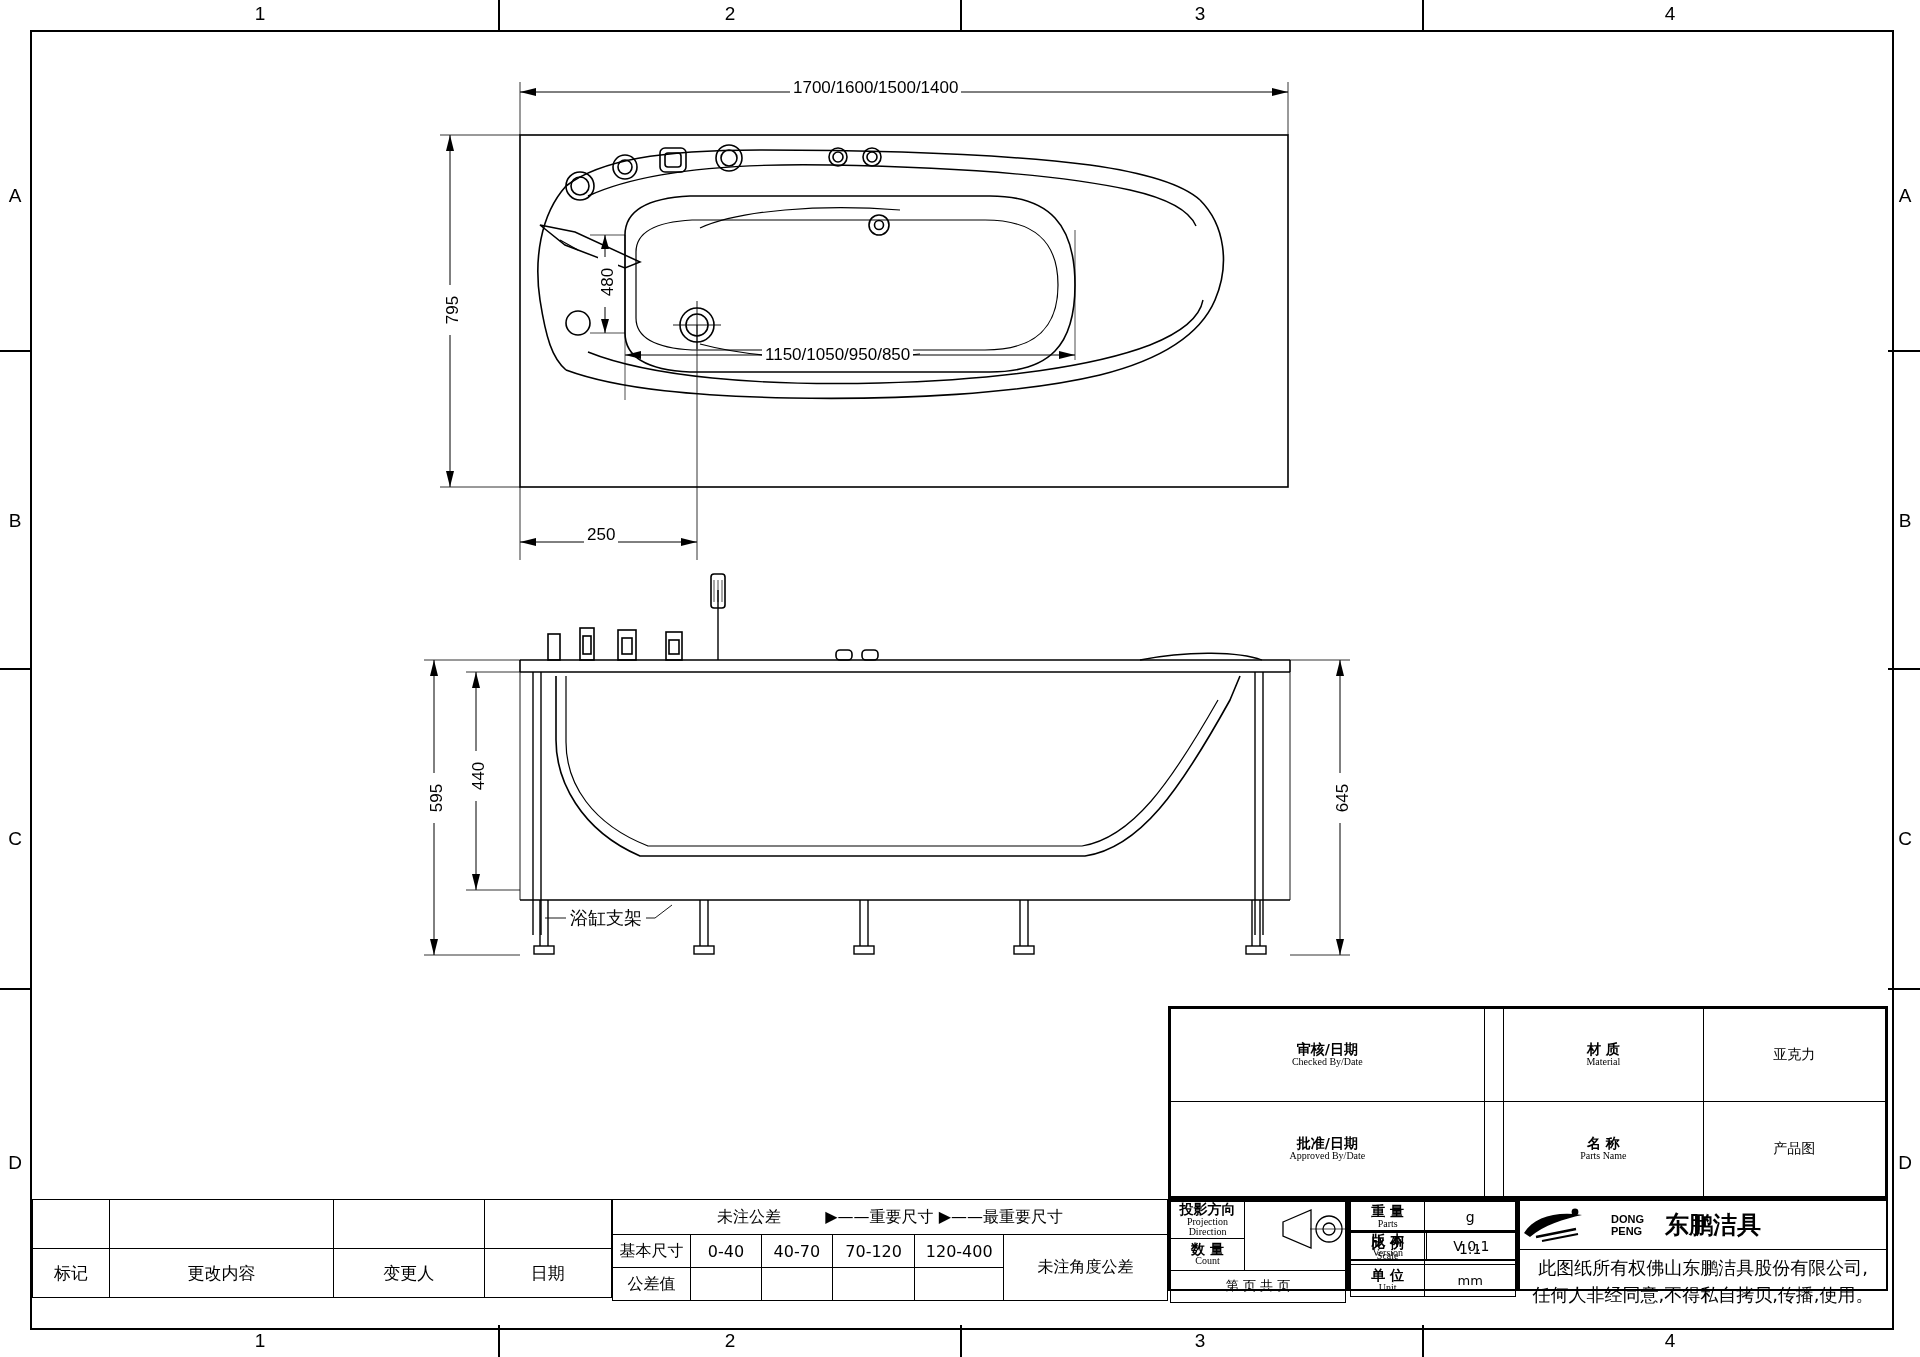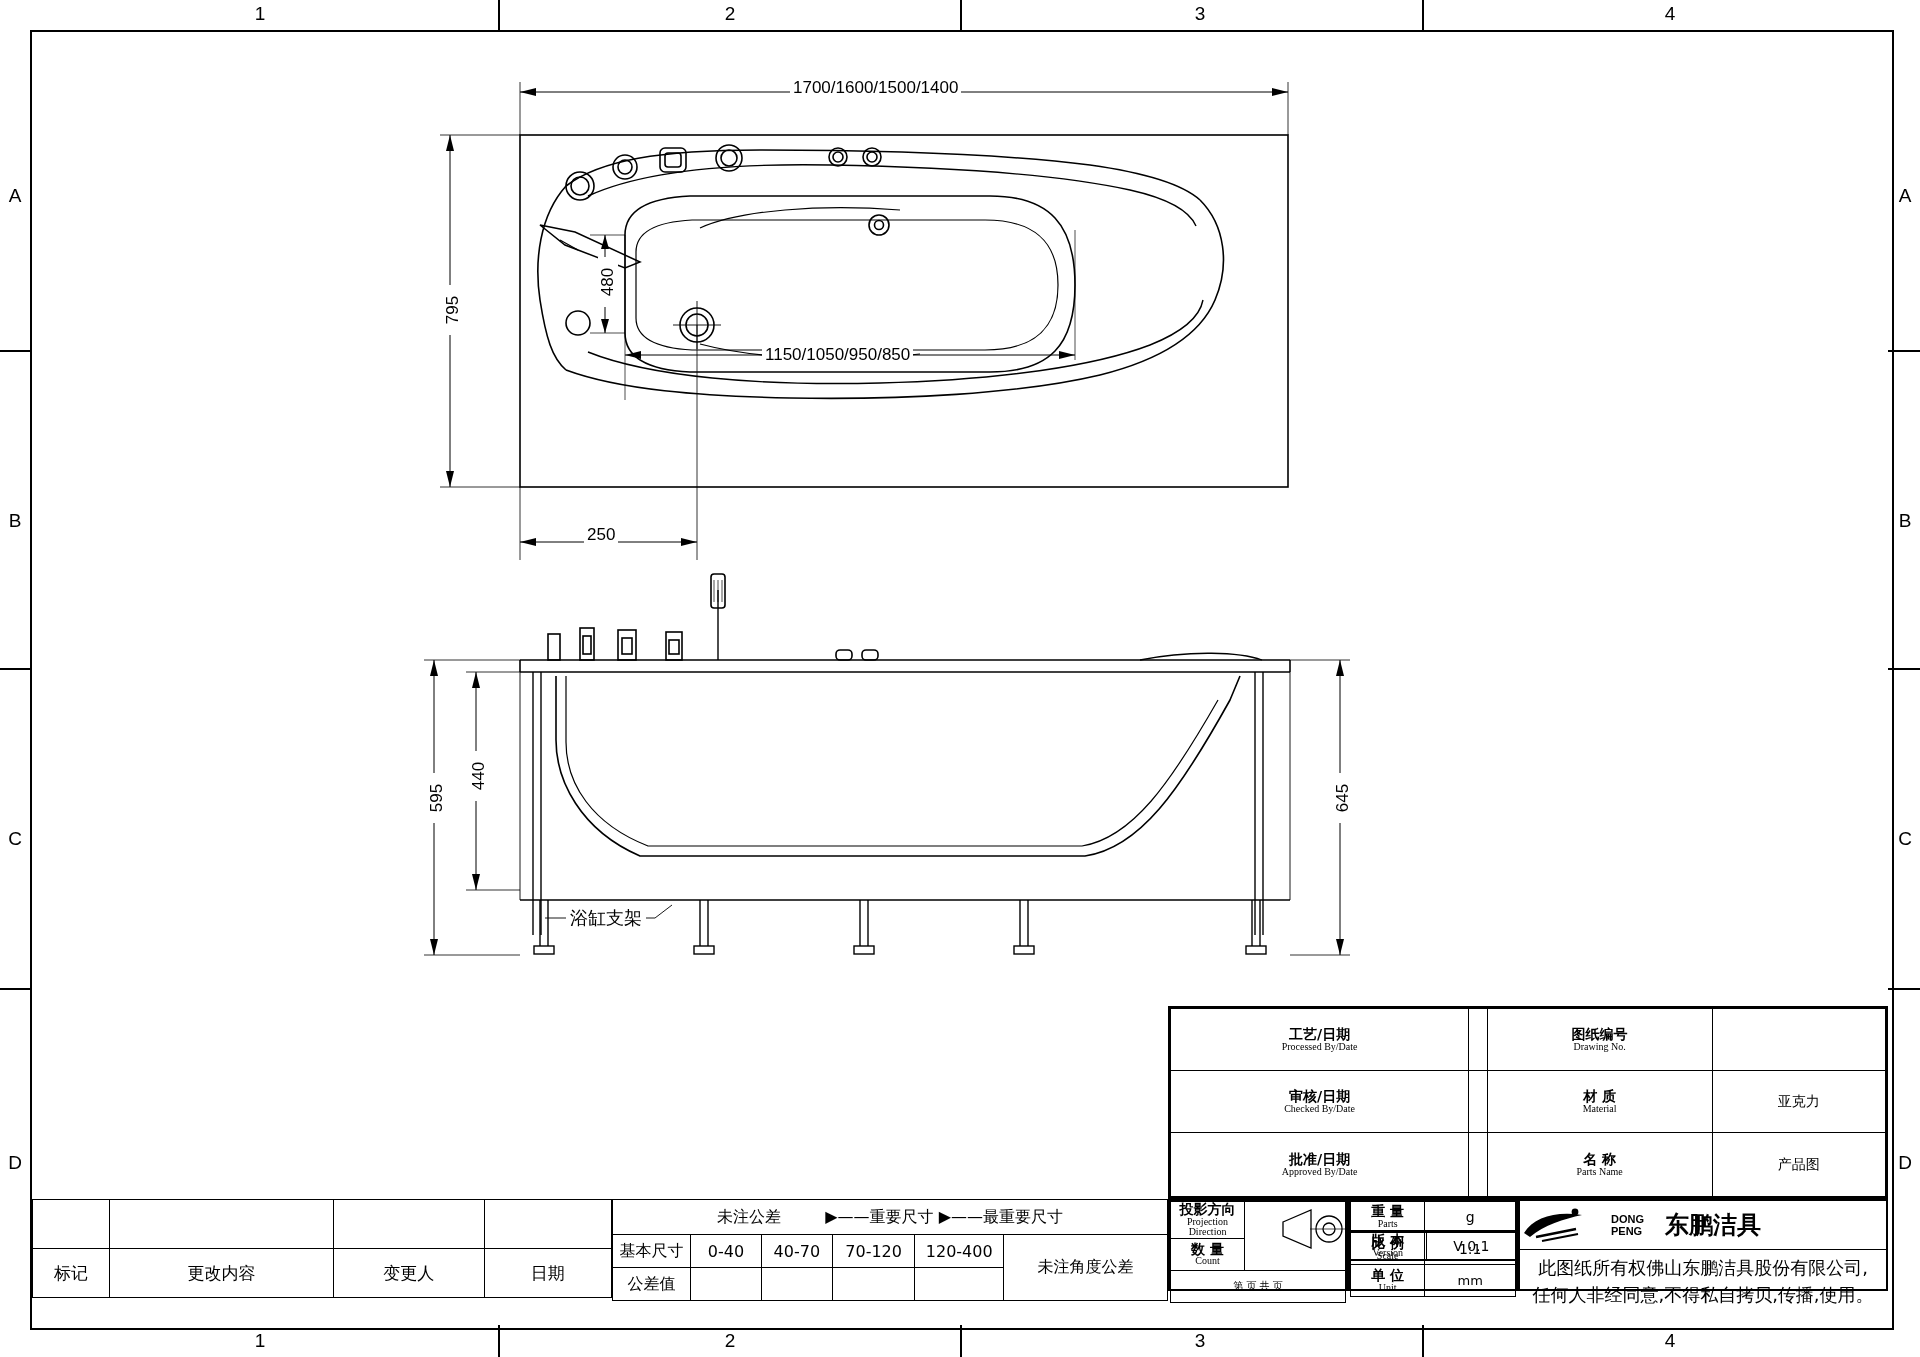--- a/index.html
+++ b/index.html
@@ -295,32 +295,20 @@
       </tr>
     </tbody>
       </table>
   </div>
 
   <div class="tb" style="left:1168px;top:1006px;width:720px;height:193px;">
     <table>
       <tbody>
       <tr>
         <td class="two-line" style="height:48px;">
-          <span class="t1">工艺/日期</span>
-              <span class="t2">Processed By/Date</span>
-        </td>
-        <td></td>
-        <td class="two-line">
-          <span class="t1">图纸编号</span>
-              <span class="t2">Drawing No.</span>
-        </td>
-        <td class="mid"></td>
-      </tr>
-      <tr>
-        <td class="two-line" style="height:48px;">
           <span class="t1">审核/日期</span>
               <span class="t2">Checked By/Date</span>
         </td>
         <td></td>
         <td class="two-line">
           <span class="t1">材  质</span>
               <span class="t2">Material</span>
         </td>
         <td class="mid">亚克力</td>
       </tr>
@@ -350,21 +338,21 @@
         </td>
         <td rowspan="2" style="width:106px;"></td>
       </tr>
       <tr>
         <td class="two-line" style="height:31px;">
           <span class="t1">数  量</span>
               <span class="t2">Count</span>
         </td>
       </tr>
       <tr>
-        <td colspan="2" style="height:31px;font-size:10px;font-family:'DejaVu Sans','Liberation Sans',sans-serif;">第  页 共  页</td>
+        <td colspan="2" style="height:31px;font-size:13px;font-family:'DejaVu Sans','Liberation Sans',sans-serif;">第  页 共  页</td>
       </tr>
     </tbody>
       </table>
   </div>
 
   <div class="tb" style="left:1348px;top:1199px;width:170px;height:92px;">
     <table>
       <tbody>
           <tr>
         <td class="two-line" style="width:76px;height:30px;">

